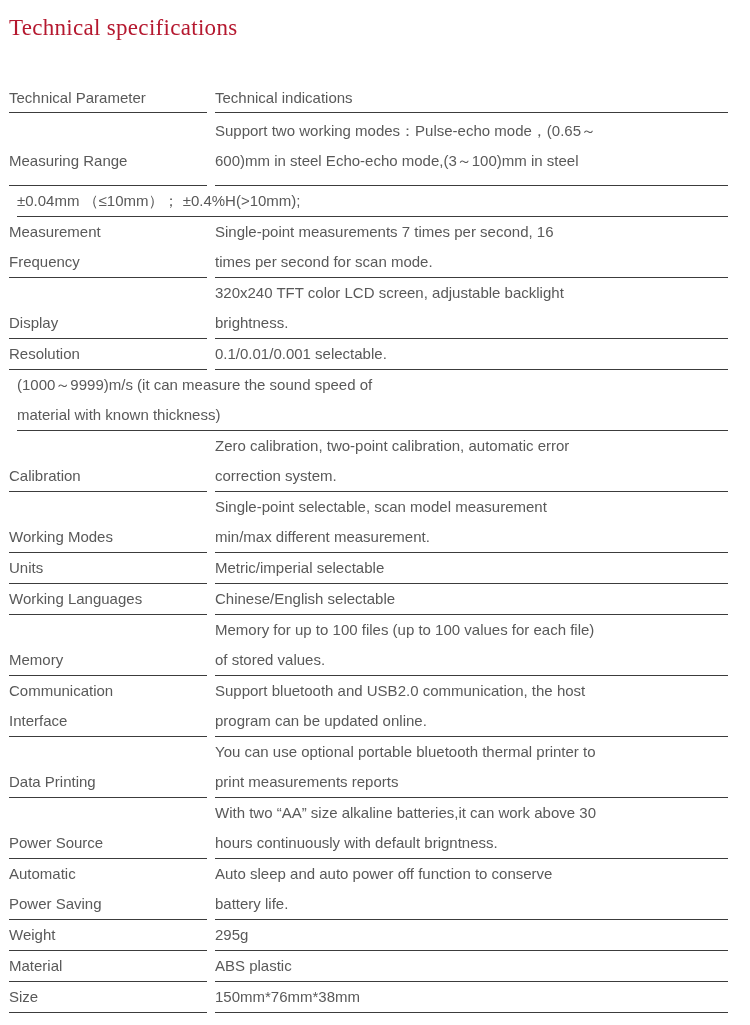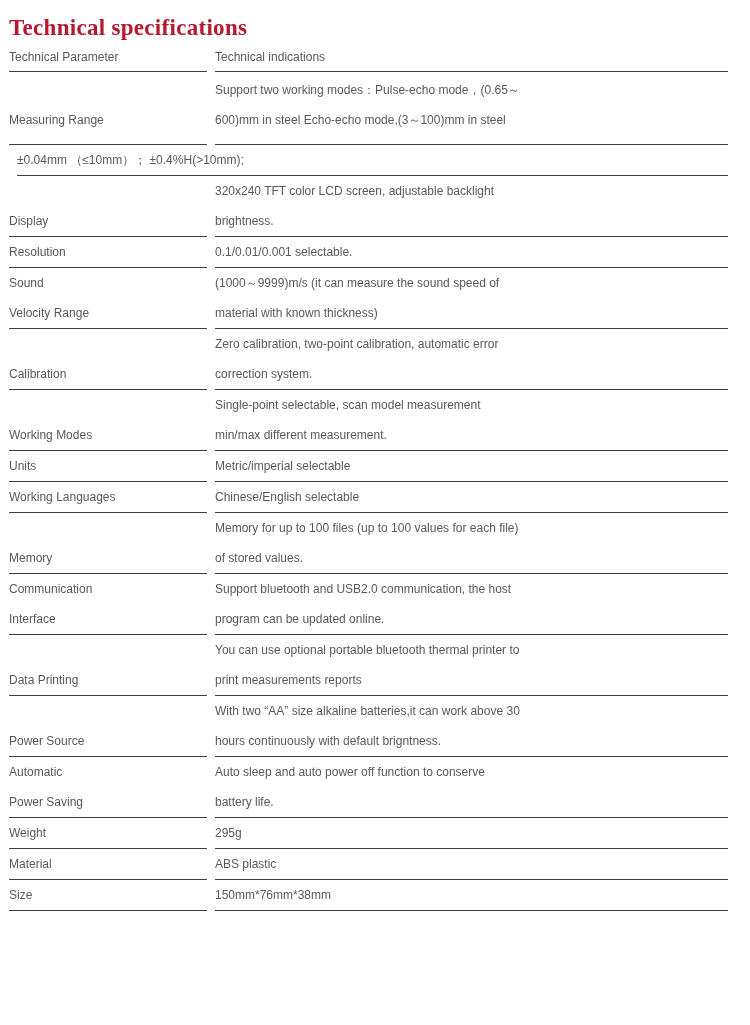--- a/index.html
+++ b/index.html
@@ -14,29 +14,30 @@
     height: 1025px;
     background: #ffffff;
     font-family: "Liberation Sans", sans-serif;
     color: var(--text);
     overflow: hidden;
   }
   .page { padding: 13px 0 0 9px; }
   .title {
     margin: 0;
     font-family: "Liberation Serif", serif;
-    font-weight: bold;
+    font-weight: normal;
     font-size: 23px;
     line-height: 30px;
     letter-spacing: 0.3px;
     color: var(--title);
   }
   .spec-table {
+    margin-top: 41px;
     width: 719px;
-    font-size: 12px;
+    font-size: 15px;
   }
   .trow { display: flex; align-items: stretch; }
   .tcell { border-bottom: 1.5px solid var(--line); }
   .tcell.param {
     width: 198px;
     flex: 0 0 198px;
     display: flex;
     flex-direction: column;
     justify-content: flex-end;
   }
@@ -74,20 +75,31 @@
           </div>
   </div>
 
   <div class="trow">
     <div class="col-gap"></div>
     <div class="tcell content">
             <div class="line">±0.04mm （≤10mm）； ±0.4%H(&gt;10mm);</div>
           </div>
   </div>
 
+  <div class="trow">
+    <div class="tcell param">
+            <div class="line">Measurement</div>
+            <div class="line">Frequency</div>
+          </div>
+    <div class="col-gap"></div>
+    <div class="tcell content">
+            <div class="line">Single-point measurements 7 times per second, 16</div>
+            <div class="line">times per second for scan mode.</div>
+          </div>
+  </div>
 
   <div class="trow">
     <div class="tcell param">
             <div class="line">Display</div>
           </div>
     <div class="col-gap"></div>
     <div class="tcell content">
             <div class="line">320x240 TFT color LCD screen, adjustable backlight</div>
             <div class="line">brightness.</div>
           </div>
@@ -97,24 +109,20 @@
     <div class="tcell param">
             <div class="line">Resolution</div>
           </div>
     <div class="col-gap"></div>
     <div class="tcell content">
             <div class="line">0.1/0.01/0.001 selectable.</div>
           </div>
   </div>
 
   <div class="trow">
-    <div class="tcell param">
-            <div class="line">Sound</div>
-            <div class="line">Velocity Range</div>
-          </div>
     <div class="col-gap"></div>
     <div class="tcell content">
             <div class="line">(1000～9999)m/s  (it can measure the sound speed of</div>
             <div class="line">material with known thickness)</div>
           </div>
   </div>
 
   <div class="trow">
     <div class="tcell param">
             <div class="line">Calibration</div>

